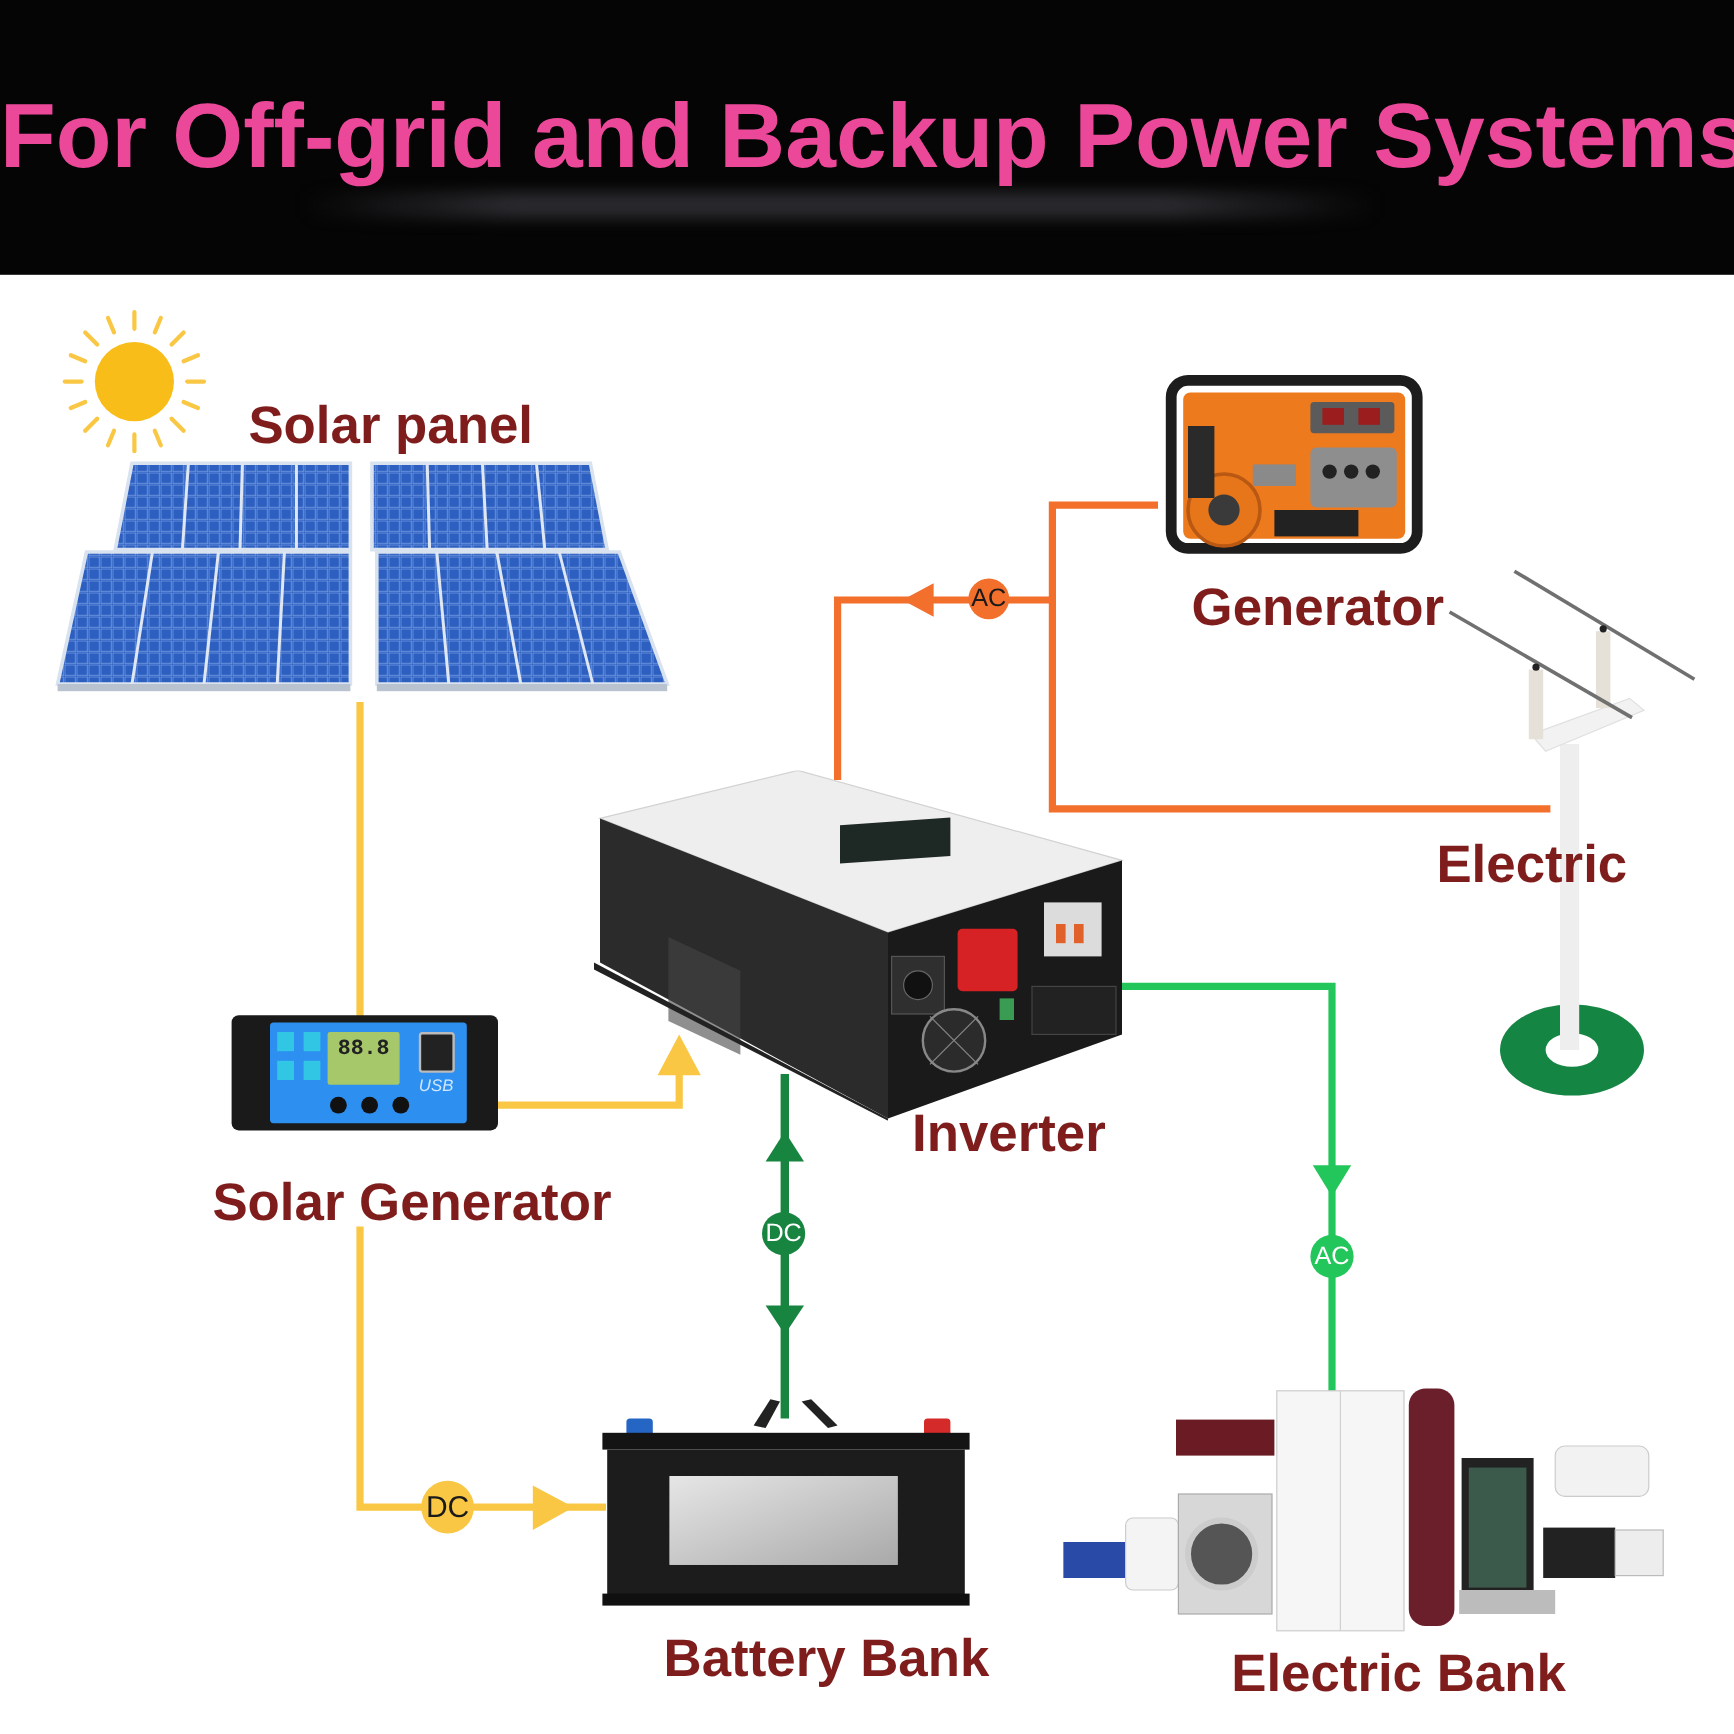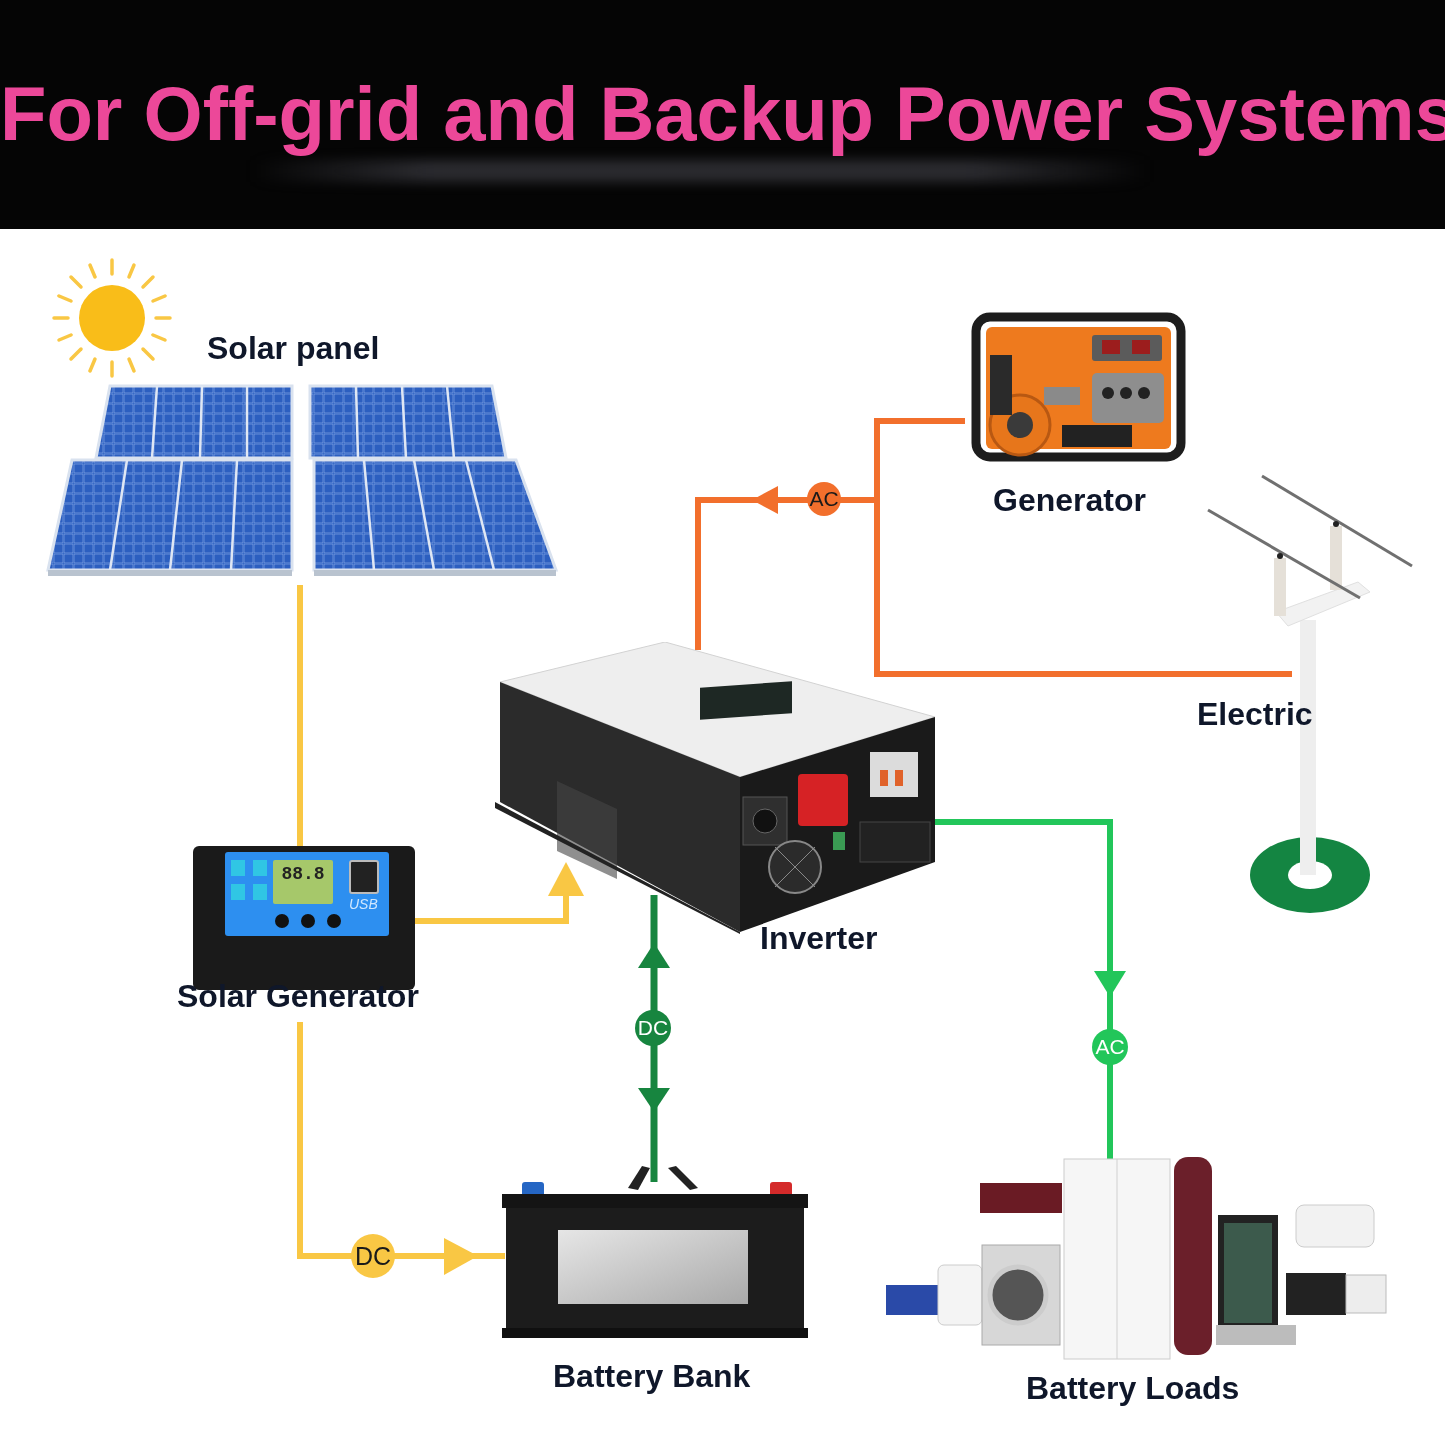--- a/index.html
+++ b/index.html
@@ -4,21 +4,21 @@
 <style>
   html, body { margin:0; padding:0; }
   body { width:1445px; height:1445px; position:relative; background:#ffffff; overflow:hidden;
          font-family:"Liberation Sans", sans-serif; }
   .banner { position:absolute; left:0; top:0; width:1445px; height:229px; background:#050505; }
   .banner-title { position:absolute; left:0; top:70px; width:1445px; text-align:center; color:#ec4899;
                   font-size:76px; font-weight:bold; letter-spacing:0px; white-space:nowrap; }
   .banner-glow { position:absolute; left:250px; top:160px; width:900px; height:22px;
                  background:linear-gradient(90deg, rgba(80,80,90,0) 0%, rgba(90,90,100,.45) 20%, rgba(90,90,100,.45) 80%, rgba(80,80,90,0) 100%);
                  filter:blur(6px); }
-  .label { position:absolute; font-weight:bold; color:#0f172a; font-size:32px; white-space:nowrap; }
+  .label { position:absolute; font-weight:bold; color:#7f1d1d; font-size:44px; white-space:nowrap; }
   svg.wires { position:absolute; left:0; top:0; }
   .comp { position:absolute; }
 </style>
 </head>
 <body>
 
 <div class="banner">
   <div class="banner-glow"></div>
   <div class="banner-title">For Off-grid and Backup Power Systems</div>
 </div>
@@ -156,21 +156,21 @@
     <line x1="320" y1="205" x2="280" y2="245" stroke="#888"></line>
   <rect x="375" y="110" width="48" height="45" fill="#dcdcdc"></rect>
   <rect x="385" y="128" width="8" height="16" fill="#e0622a"></rect>
     <rect x="400" y="128" width="8" height="16" fill="#e0622a"></rect>
   <rect x="365" y="180" width="70" height="40" fill="#222" stroke="#444"></rect>
   <rect x="338" y="190" width="12" height="18" fill="#3a9b53"></rect>
   <polygon points="0,160 245,290 245,292 0,166" fill="#222"></polygon>
 </svg>
 <div class="label" style="left:760px;top:920px;">Inverter</div>
 
-<div class="comp" style="left:193px;top:846px;width:222px;height:144px;background:#1a1a1a;border-radius:6px;">
+<div class="comp" style="left:193px;top:846px;width:222px;height:96px;background:#1a1a1a;border-radius:6px;">
   <div style="position:absolute;left:32px;top:6px;width:164px;height:84px;background:#2d8ff0;border-radius:3px;">
     <div style="position:absolute;left:48px;top:8px;width:60px;height:44px;background:#a6c86a;border-radius:2px;font-family:'Liberation Mono',monospace;font-size:18px;font-weight:bold;color:#222;text-align:center;line-height:28px;">88.8</div>
     <div style="position:absolute;left:6px;top:8px;width:14px;height:16px;background:#30c6e4;"></div>
     <div style="position:absolute;left:28px;top:8px;width:14px;height:16px;background:#30c6e4;"></div>
     <div style="position:absolute;left:6px;top:32px;width:14px;height:16px;background:#30c6e4;"></div>
     <div style="position:absolute;left:28px;top:32px;width:14px;height:16px;background:#30c6e4;"></div>
     <div style="position:absolute;left:124px;top:8px;width:26px;height:30px;background:#222;border:2px solid #bbb;border-radius:3px;"></div>
     <div style="position:absolute;left:124px;top:44px;font-size:14px;color:#cfe7ff;font-style:italic;">USB</div>
     <div style="position:absolute;left:50px;top:62px;width:14px;height:14px;border-radius:50%;background:#111;"></div>
     <div style="position:absolute;left:76px;top:62px;width:14px;height:14px;border-radius:50%;background:#111;"></div>
@@ -207,13 +207,13 @@
   <rect x="178" y="4" width="106" height="200" fill="#f6f6f6" stroke="#ccc"></rect>
   <line x1="231" y1="4" x2="231" y2="204" stroke="#d0d0d0"></line>
   <rect x="288" y="2" width="38" height="198" rx="14" fill="#6b1f2a"></rect>
   <rect x="332" y="60" width="60" height="118" fill="#222"></rect>
   <rect x="338" y="68" width="48" height="100" fill="#3c5a4c"></rect>
   <rect x="330" y="170" width="80" height="20" fill="#bcbcbc"></rect>
   <rect x="410" y="50" width="78" height="42" rx="8" fill="#f2f2f2" stroke="#ccc"></rect>
   <rect x="400" y="118" width="60" height="42" fill="#222"></rect>
   <rect x="460" y="120" width="40" height="38" fill="#ededed" stroke="#bbb"></rect>
 </svg>
-<div class="label" style="left:1026px;top:1370px;">Battery Loads</div>
+<div class="label" style="left:1026px;top:1370px;">Electric Bank</div>
 
 </body></html>

